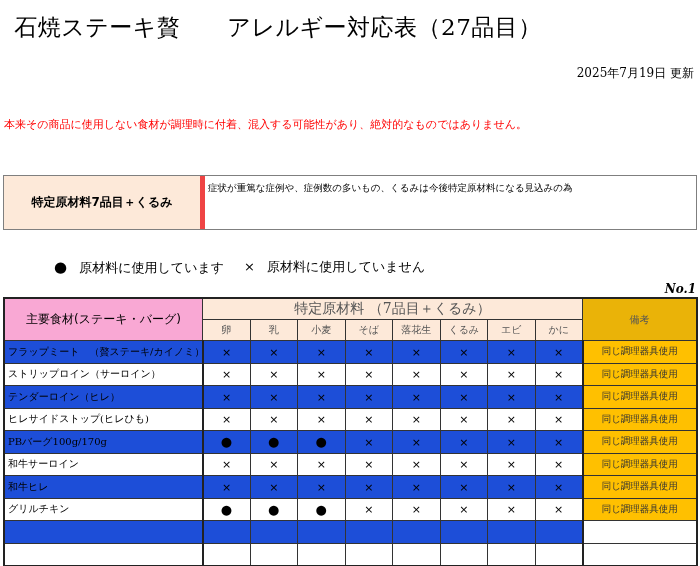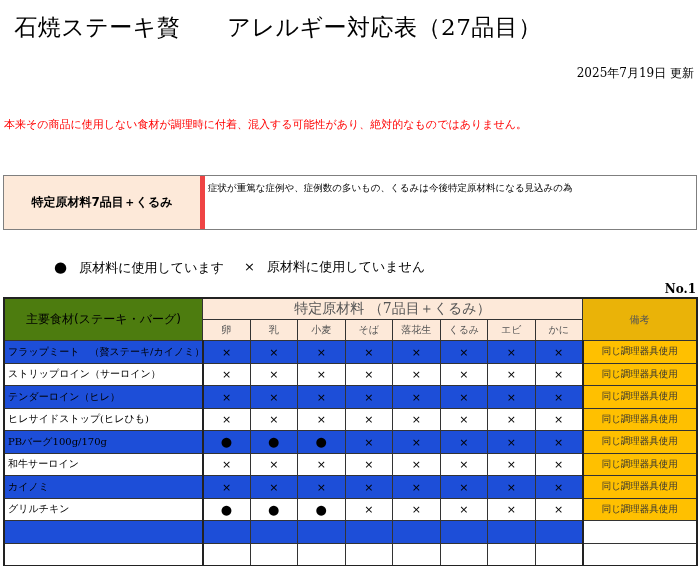--- a/index.html
+++ b/index.html
@@ -7,24 +7,24 @@
          font-family:"DejaVu Serif","Liberation Serif",serif; color:#000; }
   .title { position:absolute; left:0; top:12px; width:556px; text-align:center; font-size:23px; letter-spacing:0.5px; white-space:pre; }
   .updated { position:absolute; right:6px; top:65px; font-size:12px; }
   .notice { position:absolute; left:4px; top:117px; color:#ff0000; font-family:"DejaVu Sans","Liberation Sans",sans-serif; font-size:11px; line-height:16px; }
   .def { position:absolute; left:3px; top:175px; width:692px; height:53px; border:1px solid #7f7f7f; display:flex; }
   .def-label { width:196px; background:#fde9d9; border-right:5px solid #ef4444; display:flex; align-items:center; justify-content:center;
                font-family:"DejaVu Sans","Liberation Sans",sans-serif; font-size:12px; font-weight:bold; }
   .def-text { flex:1; font-size:9.5px; padding:4px 0 0 3px; }
   .def-text div { height:23px; line-height:16px; }
   .legend { position:absolute; top:258px; font-family:"DejaVu Sans","Liberation Sans",sans-serif; font-size:13px; }
-  .pageno { position:absolute; right:4px; top:282px; font-size:12px; font-weight:bold; }
+  .pageno { position:absolute; right:4px; top:282px; font-size:12px; font-weight:bold;font-style:italic; }
   table.allergy { position:absolute; left:3px; top:297px; border-collapse:collapse; table-layout:fixed; width:695px; border:2px solid #222; }
   table.allergy td, table.allergy th { border:1px solid #333; padding:0; font-weight:normal; text-align:center; overflow:hidden; white-space:nowrap; }
-  th.name-h { width:197px; background:#4d7c0f; font-family:"DejaVu Sans","Liberation Sans",sans-serif; font-size:12px; font-weight:bold; border-right:2px solid #222; }
+  th.name-h { width:197px; background:#f9a8d4; font-family:"DejaVu Sans","Liberation Sans",sans-serif; font-size:12px; font-weight:bold; border-right:2px solid #222; }
   th.group-h { height:20px; background:#fde9d9; font-size:14px; color:#555; }
   th.col-h { height:20px; background:#fde9d9; font-size:10px; color:#555; width:47px; }
   th.rem-h { width:113px; background:#eab308; font-size:10px; color:#555; border-left:2px solid #222; }
   tr.data td { height:21.5px; font-size:12px; }
   td.name { text-align:left !important; padding-left:3px !important; font-size:10px !important; border-right:2px solid #222 !important; }
   tr.yellow td { background:#1d4ed8; }
   tr.white td { background:#ffffff; }
   td.rem { border-left:2px solid #222 !important; font-size:9.5px !important; color:#333; }
   td.rem.filled { background:#ffc000 !important;text-align:center; }
   td.rem.empty { background:#ffffff !important; }
@@ -143,21 +143,21 @@
         <td><span class="mark-x">×</span></td>
         <td><span class="mark-x">×</span></td>
         <td><span class="mark-x">×</span></td>
         <td><span class="mark-x">×</span></td>
         <td><span class="mark-x">×</span></td>
         <td><span class="mark-x">×</span></td>
         <td><span class="mark-x">×</span></td>
         <td class="rem filled">同じ調理器具使用</td>
       </tr>
       <tr class="data yellow">
-        <td class="name">カイノミ</td>
+        <td class="name">和牛ヒレ</td>
         <td><span class="mark-x">×</span></td>
         <td><span class="mark-x">×</span></td>
         <td><span class="mark-x">×</span></td>
         <td><span class="mark-x">×</span></td>
         <td><span class="mark-x">×</span></td>
         <td><span class="mark-x">×</span></td>
         <td><span class="mark-x">×</span></td>
         <td><span class="mark-x">×</span></td>
         <td class="rem filled">同じ調理器具使用</td>
       </tr>

